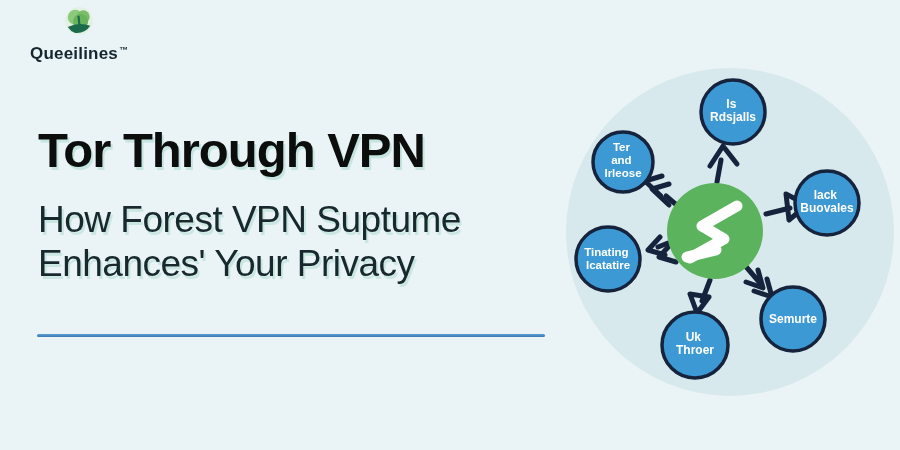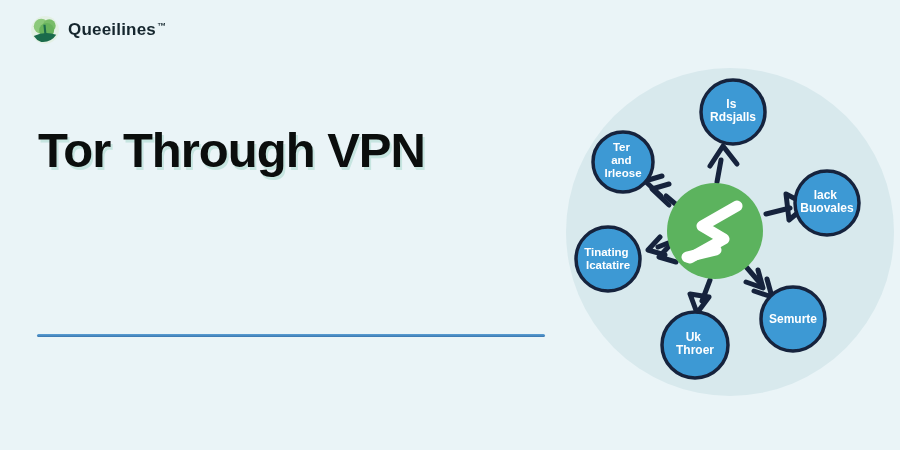--- a/index.html
+++ b/index.html
@@ -2,21 +2,21 @@
 <html><head>
 <meta charset="utf-8">
 <style>
   html,body{margin:0;padding:0;background:#dfe9ec;}
   .canvas{
     position:relative;width:900px;height:450px;overflow:hidden;
     background:#eaf4f7;
     font-family:"Liberation Sans",sans-serif;
   }
   
-  .logo{position:absolute;left:30px;top:15px;display:flex;align-items:center;gap:8px;}
+  .logo{position:absolute;left:30px;top:6px;display:flex;align-items:center;gap:8px;flex-direction:column;}
   .logo-text{font-size:17px;font-weight:700;color:#15262e;letter-spacing:.2px;}
   .logo-tm{font-size:9px;font-weight:700;color:#15262e;vertical-align:super;margin-left:1px;}
   
   .title{
     position:absolute;left:38px;top:126px;width:520px;
     font-size:49px;line-height:1.0;font-weight:700;color:#0b0e0d;
     letter-spacing:-1px;
     text-shadow:2px 3px 0 #c6e5e0;
     white-space:nowrap;
   }
@@ -54,20 +54,24 @@
       <circle cx="10.5" cy="10.5" r="7" fill="#8cc97b"></circle>
       <circle cx="18" cy="10" r="6" fill="#79bd68"></circle>
       <circle cx="15.5" cy="14.5" r="7" fill="#68b35c"></circle>
       <path d="M3.5,19.5 Q14,14.5 24.5,18.5 Q19.5,26 10.5,25.2 Q6,23.5 3.5,19.5 Z" fill="#1b6b4b"></path>
       <path d="M12.5,9 L13.5,19 L15.5,19 L14.5,9 Z" fill="#1b6b4b"></path>
     </svg>
     <span><span class="logo-text">Queeilines</span><span class="logo-tm">™</span></span>
   </div>
 
   <div class="title">Tor Through VPN</div>
+  <div class="subtitle">
+    <div>How Forest VPN Suptume</div>
+    <div>Enhances' Your Privacy</div>
+  </div>
   <div class="divider"></div>
 
   <svg class="diagram-svg" width="900" height="450" viewBox="0 0 900 450">
 
     <circle cx="730" cy="232" r="164" fill="#d8e9ed"></circle>
 
     <g>
       <path class="arrow" d="M717,182 L721,160"></path>
       <path class="arrow" d="M710,166 L723,146 L737,164"></path>
     </g>

